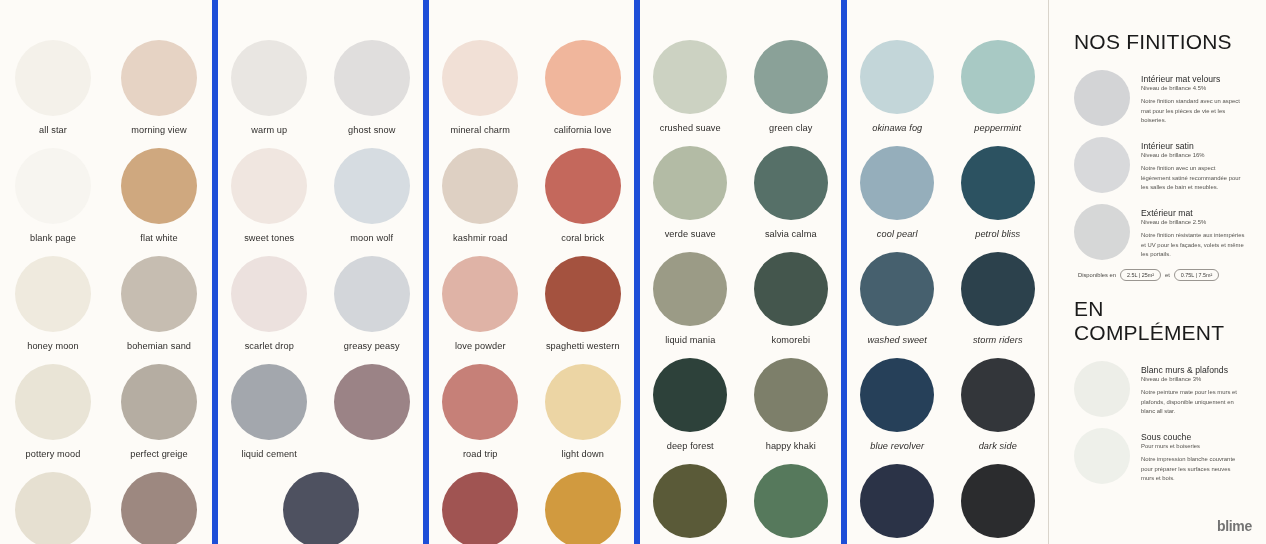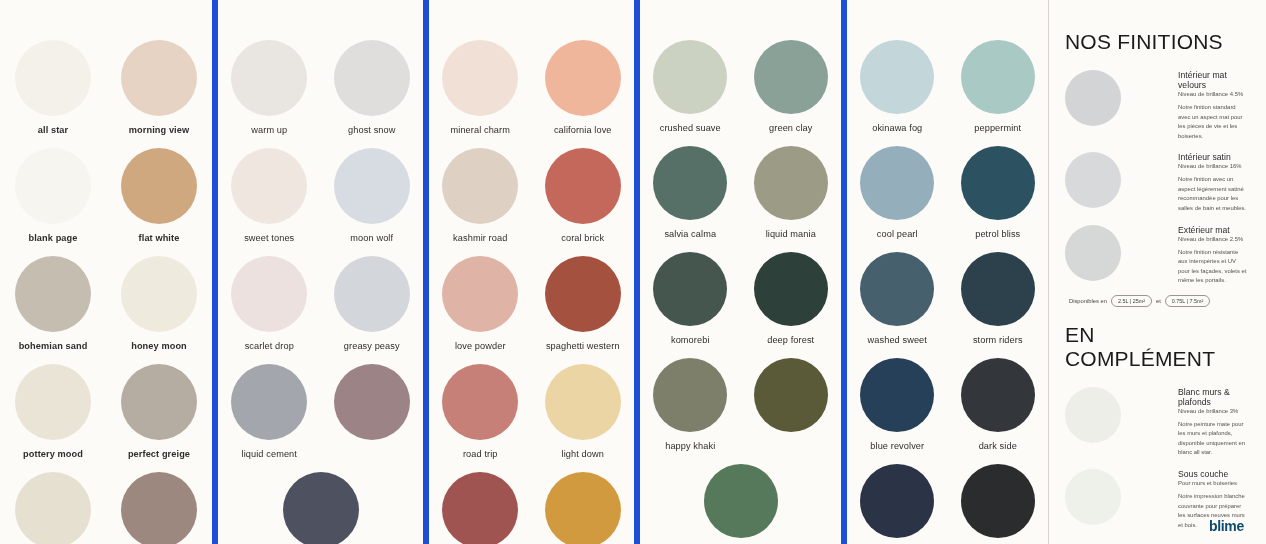--- a/index.html
+++ b/index.html
@@ -17,25 +17,25 @@
   }
   
   .col{
     position:relative;
     box-sizing:border-box;
     padding:0;
     flex:0 0 auto;
     background:#fdfbf7;
   }
   .col + .col{ border-left:6px solid #1d4ed8; }
-  .col.c1{width:212px;font-weight:bold;}
+  .col.c1{width:212px;}
   .col.c2{width:211px;}
   .col.c3{width:211px;}
   .col.c4{width:207px;}
-  .col.c5{width:207px;}
+  .col.c5{width:207px;font-style:italic;}
   .col .inner{
     padding-top:40px;
     display:flex;
     flex-wrap:wrap;
     justify-content:center;
     column-gap:0;
   }
   .swatch{
     width:50%;
     box-sizing:border-box;
@@ -58,37 +58,36 @@
     text-align:center;
     line-height:1.1;
     white-space:nowrap;
   }
 
   
   .panel{
     flex:1 1 auto;
     box-sizing:border-box;
     border-left:1px solid #d9d4cb;
-    padding:30px 18px 0 16px;
+    padding:30px 18px 0 25px;
     position:relative;
     background:#fdfbf7;
   }
   .panel h2{
     margin:0 0 14px 0;
     font-size:21px;
     font-weight:400;
     letter-spacing:.2px;
     color:#1b1b1b;
   }
   h2.second{margin-top:16px;}
   .finish{
     display:flex;
-    align-items:flex-start;
+    align-items:flex-end;
     margin-bottom:9px;
-    gap:46px;
   }
   .finish .fdot{
     flex:0 0 auto;
     width:56px;height:56px;
     border-radius:50%;
     margin-right:11px;
     margin-top:2px;
   }
   .finish .ftxt{flex:1 1 auto;padding-top:2px;}
   .ftitle{
@@ -120,25 +119,25 @@
   .pill{
     border:1px solid #9a9691;
     border-radius:9px;
     padding:2px 6px;
     font-size:5.4px;
     color:#3d3b38;
     white-space:nowrap;
   }
   .logo{
     position:absolute;
-    right:22px;bottom:10px;
+    right:14px;bottom:10px;
     font-size:14px;
     font-weight:700;
     letter-spacing:-.3px;
-    color:#0c4a6e;
+    color:#737373;
     text-align:center;
   }
 </style>
 </head>
 <body>
 
 <div class="sheet">
 
   <div class="col c1">
     <div class="inner">
@@ -152,28 +151,28 @@
         </div>
         <div class="swatch">
           <span class="dot" style="background: rgb(247, 245, 240);"></span>
           <span class="label">blank page</span>
         </div>
         <div class="swatch">
           <span class="dot" style="background: rgb(207, 168, 127);"></span>
           <span class="label">flat white</span>
         </div>
         <div class="swatch">
+          <span class="dot" style="background: rgb(239, 234, 222);"></span>
+          <span class="label">honey moon</span>
+        </div>
+        <div class="swatch">
           <span class="dot" style="background: rgb(198, 189, 177);"></span>
           <span class="label">bohemian sand</span>
         </div>
         <div class="swatch">
-          <span class="dot" style="background: rgb(239, 234, 222);"></span>
-          <span class="label">honey moon</span>
-        </div>
-        <div class="swatch">
           <span class="dot" style="background: rgb(233, 228, 214);"></span>
           <span class="label">pottery mood</span>
         </div>
         <div class="swatch">
           <span class="dot" style="background: rgb(181, 173, 162);"></span>
           <span class="label">perfect greige</span>
         </div>
         <div class="swatch">
           <span class="dot" style="background: rgb(230, 224, 209);"></span>
         </div>
@@ -264,20 +263,24 @@
   </div>
   <div class="col c4">
     <div class="inner">
         <div class="swatch">
           <span class="dot" style="background: rgb(204, 210, 194);"></span>
           <span class="label">crushed suave</span>
         </div>
         <div class="swatch">
           <span class="dot" style="background: rgb(138, 161, 152);"></span>
           <span class="label">green clay</span>
+        </div>
+        <div class="swatch">
+          <span class="dot" style="background: rgb(179, 187, 165);"></span>
+          <span class="label">verde suave</span>
         </div>
         <div class="swatch">
           <span class="dot" style="background: rgb(86, 112, 104);"></span>
           <span class="label">salvia calma</span>
         </div>
         <div class="swatch">
           <span class="dot" style="background: rgb(155, 155, 134);"></span>
           <span class="label">liquid mania</span>
         </div>
         <div class="swatch">

